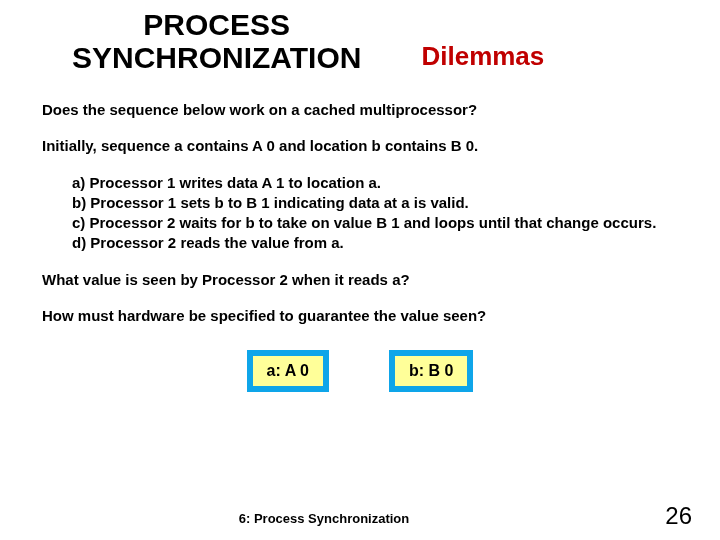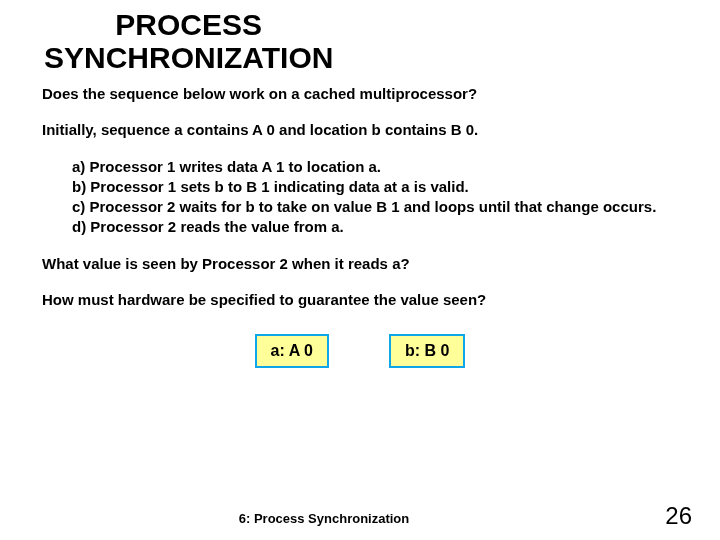--- a/index.html
+++ b/index.html
@@ -9,21 +9,21 @@
     height: 540px;
     font-family: Arial, Helvetica, sans-serif;
     background: #fff;
     color: #000;
     position: relative;
     overflow: hidden;
   }
   .header {
     display: flex;
     align-items: center;
-    padding: 8px 20px 0 4px;
+    padding: 8px 20px 0 32px;
   }
   .title-left {
     font-size: 30px;
     font-weight: bold;
     line-height: 1.1;
     text-align: center;
     flex: 0 0 auto;
     margin-left: 40px;
   }
   .title-right {
@@ -36,36 +36,37 @@
     flex: 0 0 auto;
   }
   .content {
     padding: 10px 42px 0 42px;
     font-size: 15px;
     font-weight: bold;
     line-height: 1.35;
   }
   .para {
     margin-bottom: 16px;
+    margin-top: 16px;
   }
   .steps {
     margin: 10px 0 16px 30px;
   }
   .step {
     margin-bottom: 0;
   }
   .boxes {
     display: flex;
     justify-content: center;
     gap: 60px;
     margin-top: 24px;
   }
   .box {
     background: #ffff99;
-    border: 2px solid #0ea5e9;
+    border: 6px solid #0ea5e9;
     padding: 4px 14px;
     font-size: 16px;
     font-weight: bold;
   }
   .footer {
     position: absolute;
     bottom: 14px;
     left: 0;
     width: 648px;
     text-align: center;
@@ -84,20 +85,21 @@
 </head>
 <body>
 
 <div class="header">
   <div class="title-left">
     <span>PROCESS</span><br>
     <span>SYNCHRONIZATION</span>
   </div>
   <div class="title-right">
     <br>
+    <span>Dilemmas</span>
   </div>
 </div>
 
 <div class="content">
 
   <div class="para">Does the sequence below work on a cached multiprocessor?</div>
 
   <div class="para">
     <span>Initially, sequence </span><span class="b">a</span><span> contains A 0 and location </span><span class="b">b</span><span> contains B 0.</span>
   </div>

